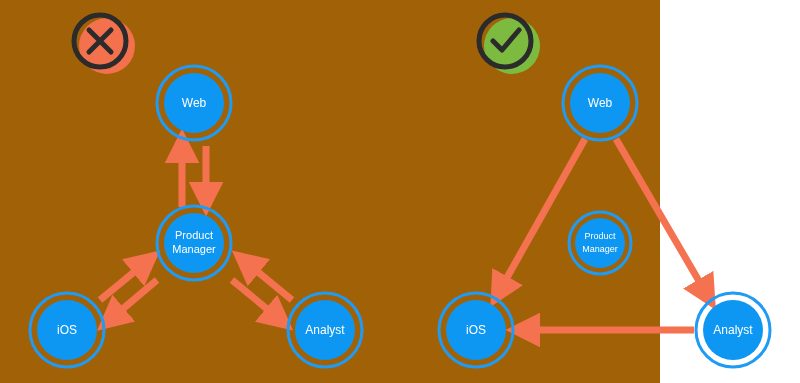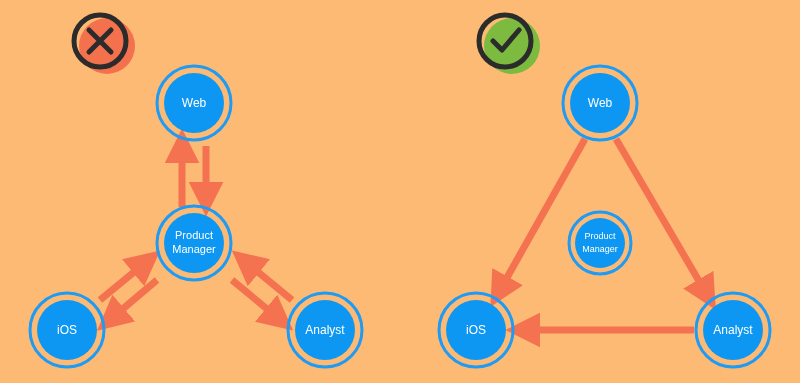--- a/index.html
+++ b/index.html
@@ -8,23 +8,23 @@
     background: #ffffff;
   }
   body {
     width: 800px;
     height: 383px;
     font-family: "Liberation Sans", sans-serif;
     overflow: hidden;
   }
   #stage {
     position: relative;
-    width: 800px;
+    width: 660px;
     height: 383px;
-    background: #fdba74;
+    background: #a16207;
   }
   #stage > svg {
     position: absolute;
     left: 0;
     top: 0;
   }
   .node-label {
     font-family: "Liberation Sans", sans-serif;
     fill: #ffffff;
     text-anchor: middle;

